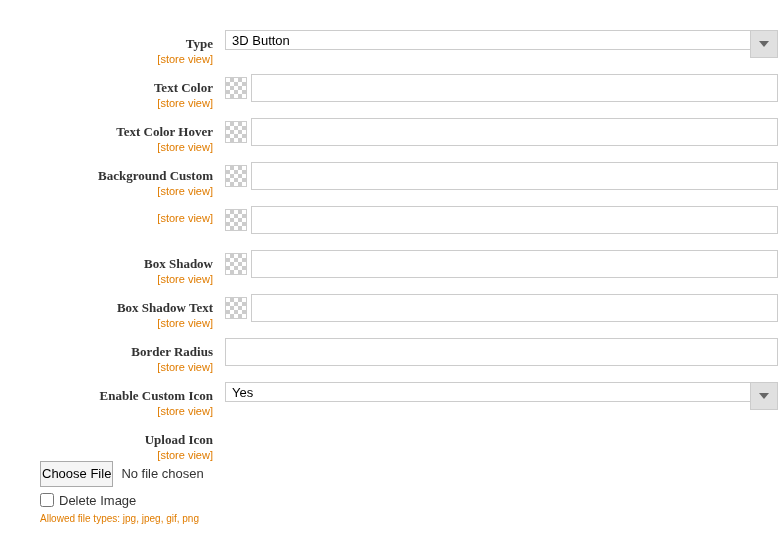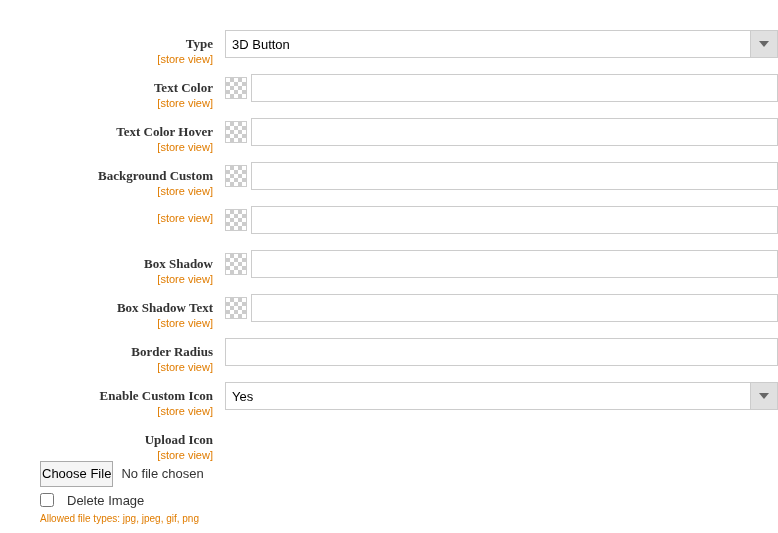--- a/index.html
+++ b/index.html
@@ -68,21 +68,21 @@
       outline: none;
     }
 
     .select-wrapper {
       position: relative;
       width: 100%;
     }
 
     .select-input {
       width: 100%;
-      height: 28px;
+      height: 20px;
       border: 1px solid #ccc;
       padding: 2px 6px;
       font-size: 13px;
       background: #fff;
       appearance: none;
       -webkit-appearance: none;
       outline: none;
       cursor: pointer;
       padding-right: 28px;
     }
@@ -151,21 +151,21 @@
 
     .no-file-text {
       font-size: 13px;
       color: #333;
     }
 
     .delete-image-row {
       display: flex;
       align-items: center;
       margin-top: 6px;
-      gap: 13px;
+      gap: 5px;
     }
 
     .delete-checkbox {
       width: 14px;
       height: 14px;
       cursor: pointer;
     }
 
     .delete-label {
       font-size: 13px;

